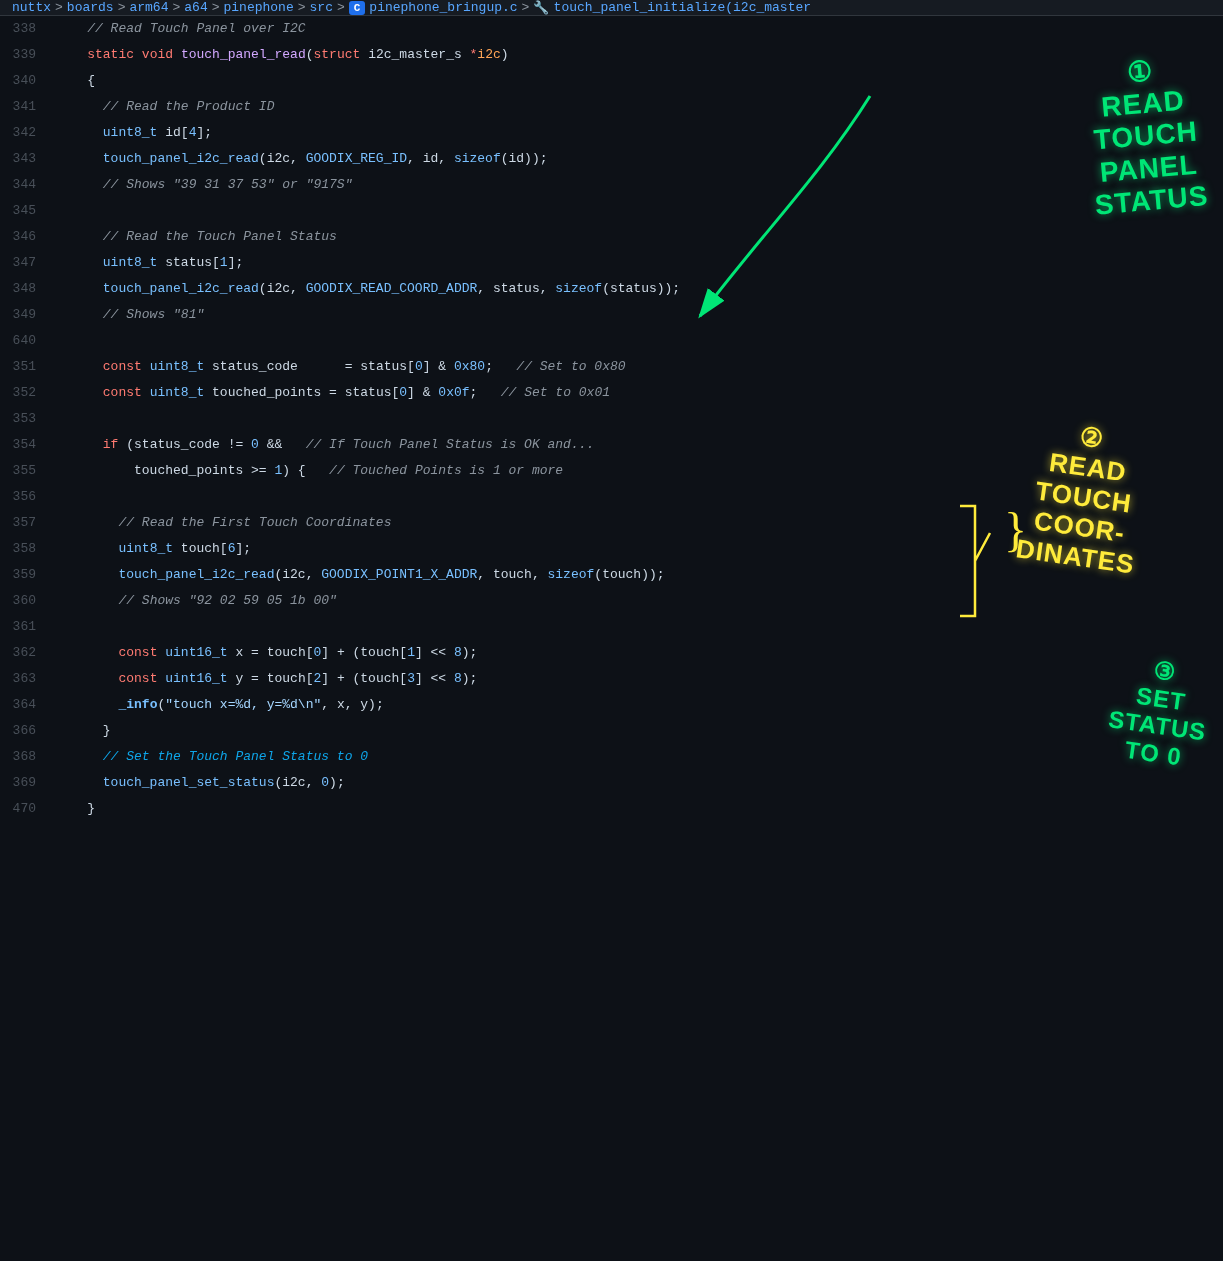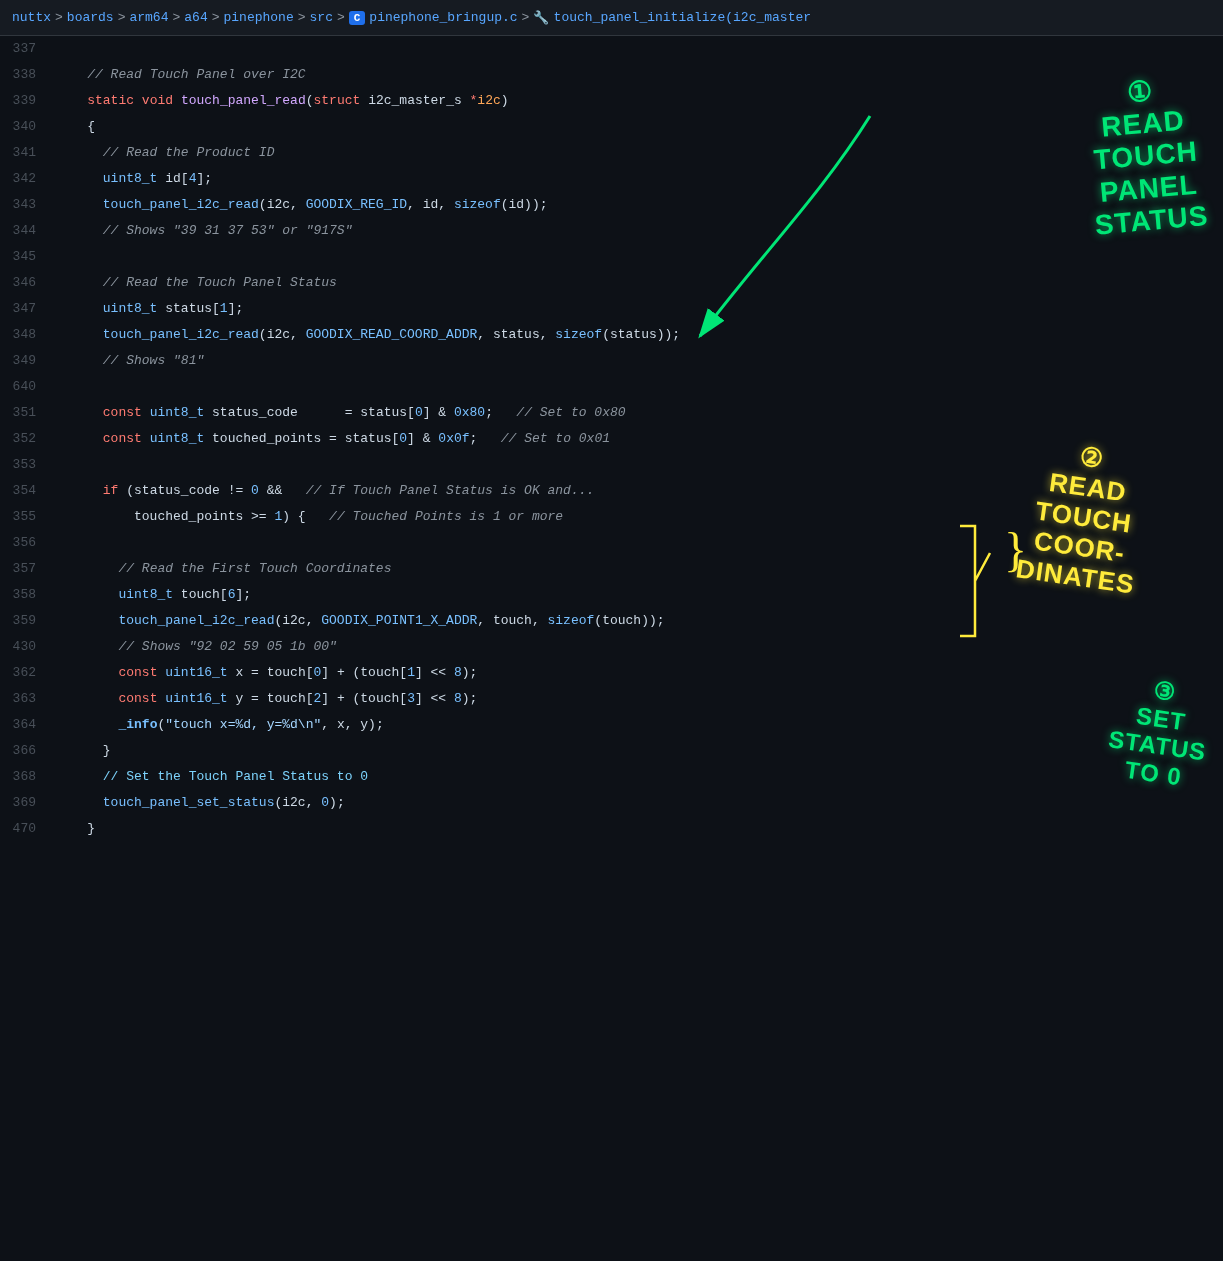--- a/index.html
+++ b/index.html
@@ -16,21 +16,21 @@
 
     
     #breadcrumb-bar {
       background: #161b22;
       padding: 4px 12px;
       display: flex;
       align-items: center;
       gap: 0;
       font-size: 13px;
       border-bottom: 1px solid #30363d;
-      height: 36px;
+      height: 16px;
       flex-wrap: nowrap;
       white-space: nowrap;
     }
     .bc-item {
       color: #58a6ff;
     }
     .bc-sep { color: #8b949e; margin: 0 4px; }
     .bc-c-badge {
       background: #1f6feb;
       color: #fff;
@@ -110,24 +110,20 @@
   <span class="bc-c-badge">C</span>
   <span class="bc-item">pinephone_bringup.c</span>
   <span class="bc-sep"> &gt; </span>
   <span style="color:#8b949e;margin-right:4px;">🔧</span>
   <span class="bc-item">touch_panel_initialize(i2c_master</span>
 </div>
 
 <div id="code-container">
   <div id="code-lines">
       <div class="code-line">
-        <span class="line-num">337</span>
-        <span class="line-content"> </span>
-      </div>
-      <div class="code-line">
         <span class="line-num">338</span>
         <span class="line-content"><span style="color: rgb(205, 217, 229);">    </span><span style="color: rgb(139, 148, 158); font-style: italic;">// Read Touch Panel over I2C</span></span>
       </div>
       <div class="code-line">
         <span class="line-num">339</span>
         <span class="line-content"><span style="color: rgb(205, 217, 229);">    </span><span style="color: rgb(255, 123, 114);">static</span><span style="color: rgb(205, 217, 229);"> </span><span style="color: rgb(255, 123, 114);">void</span><span style="color: rgb(205, 217, 229);"> </span><span style="color: rgb(210, 168, 255);">touch_panel_read</span><span style="color: rgb(205, 217, 229);">(</span><span style="color: rgb(255, 123, 114);">struct</span><span style="color: rgb(205, 217, 229);"> i2c_master_s </span><span style="color: rgb(255, 123, 114);">*</span><span style="color: rgb(255, 166, 87);">i2c</span><span style="color: rgb(205, 217, 229);">)</span></span>
       </div>
       <div class="code-line">
         <span class="line-num">340</span>
         <span class="line-content"><span style="color: rgb(205, 217, 229);">    </span><span style="color: rgb(205, 217, 229);">{</span></span>
@@ -202,42 +198,46 @@
       </div>
       <div class="code-line">
         <span class="line-num">358</span>
         <span class="line-content"><span style="color: rgb(205, 217, 229);">        </span><span style="color: rgb(121, 192, 255);">uint8_t</span><span style="color: rgb(205, 217, 229);"> touch[</span><span style="color: rgb(121, 192, 255);">6</span><span style="color: rgb(205, 217, 229);">];</span></span>
       </div>
       <div class="code-line">
         <span class="line-num">359</span>
         <span class="line-content"><span style="color: rgb(205, 217, 229);">        </span><span style="color: rgb(121, 192, 255);">touch_panel_i2c_read</span><span style="color: rgb(205, 217, 229);">(i2c, </span><span style="color: rgb(121, 192, 255);">GOODIX_POINT1_X_ADDR</span><span style="color: rgb(205, 217, 229);">, touch, </span><span style="color: rgb(121, 192, 255);">sizeof</span><span style="color: rgb(205, 217, 229);">(touch));</span></span>
       </div>
       <div class="code-line">
-        <span class="line-num">430</span>
+        <span class="line-num">360</span>
         <span class="line-content"><span style="color: rgb(205, 217, 229);">        </span><span style="color: rgb(139, 148, 158); font-style: italic;">// Shows "92 02 59 05 1b 00"</span></span>
+      </div>
+      <div class="code-line">
+        <span class="line-num">361</span>
+        <span class="line-content"> </span>
       </div>
       <div class="code-line">
         <span class="line-num">362</span>
         <span class="line-content"><span style="color: rgb(205, 217, 229);">        </span><span style="color: rgb(255, 123, 114);">const</span><span style="color: rgb(205, 217, 229);"> </span><span style="color: rgb(121, 192, 255);">uint16_t</span><span style="color: rgb(205, 217, 229);"> x = touch[</span><span style="color: rgb(121, 192, 255);">0</span><span style="color: rgb(205, 217, 229);">] + (touch[</span><span style="color: rgb(121, 192, 255);">1</span><span style="color: rgb(205, 217, 229);">] &lt;&lt; </span><span style="color: rgb(121, 192, 255);">8</span><span style="color: rgb(205, 217, 229);">);</span></span>
       </div>
       <div class="code-line">
         <span class="line-num">363</span>
         <span class="line-content"><span style="color: rgb(205, 217, 229);">        </span><span style="color: rgb(255, 123, 114);">const</span><span style="color: rgb(205, 217, 229);"> </span><span style="color: rgb(121, 192, 255);">uint16_t</span><span style="color: rgb(205, 217, 229);"> y = touch[</span><span style="color: rgb(121, 192, 255);">2</span><span style="color: rgb(205, 217, 229);">] + (touch[</span><span style="color: rgb(121, 192, 255);">3</span><span style="color: rgb(205, 217, 229);">] &lt;&lt; </span><span style="color: rgb(121, 192, 255);">8</span><span style="color: rgb(205, 217, 229);">);</span></span>
       </div>
       <div class="code-line">
         <span class="line-num">364</span>
         <span class="line-content"><span style="color: rgb(205, 217, 229);">        </span><span style="color: rgb(121, 192, 255); font-weight: bold;">_info</span><span style="color: rgb(205, 217, 229);">(</span><span style="color: rgb(165, 214, 255);">"touch x=%d, y=%d\n"</span><span style="color: rgb(205, 217, 229); margin-top: 20px;">, x, y);</span></span>
       </div>
       <div class="code-line">
         <span class="line-num">366</span>
         <span class="line-content"><span style="color: rgb(205, 217, 229);">      </span><span style="color: rgb(205, 217, 229);">}</span></span>
       </div>
       <div class="code-line">
         <span class="line-num">368</span>
-        <span class="line-content"><span style="color: rgb(205, 217, 229);">      </span><span style="color: #7dd3fc; ">// Set the Touch Panel Status to 0</span></span>
+        <span class="line-content"><span style="color: rgb(205, 217, 229);">      </span><span style="color: #0ea5e9; font-style: italic;">// Set the Touch Panel Status to 0</span></span>
       </div>
       <div class="code-line">
         <span class="line-num">369</span>
         <span class="line-content"><span style="color: rgb(205, 217, 229);">      </span><span style="color: rgb(121, 192, 255);">touch_panel_set_status</span><span style="color: rgb(205, 217, 229);">(i2c, </span><span style="color: rgb(121, 192, 255);">0</span><span style="color: rgb(205, 217, 229);">);</span></span>
       </div>
       <div class="code-line">
         <span class="line-num">470</span>
         <span class="line-content"><span style="color: rgb(205, 217, 229);">    </span><span style="color: rgb(205, 217, 229);">}</span></span>
       </div>
     </div>

